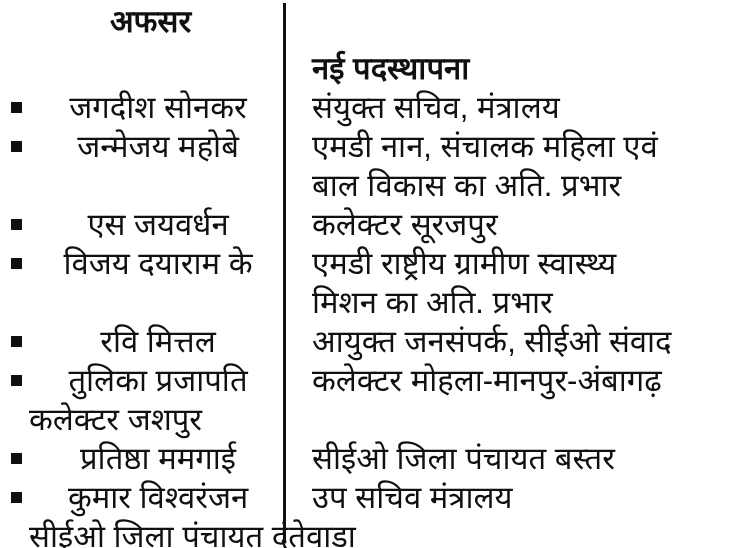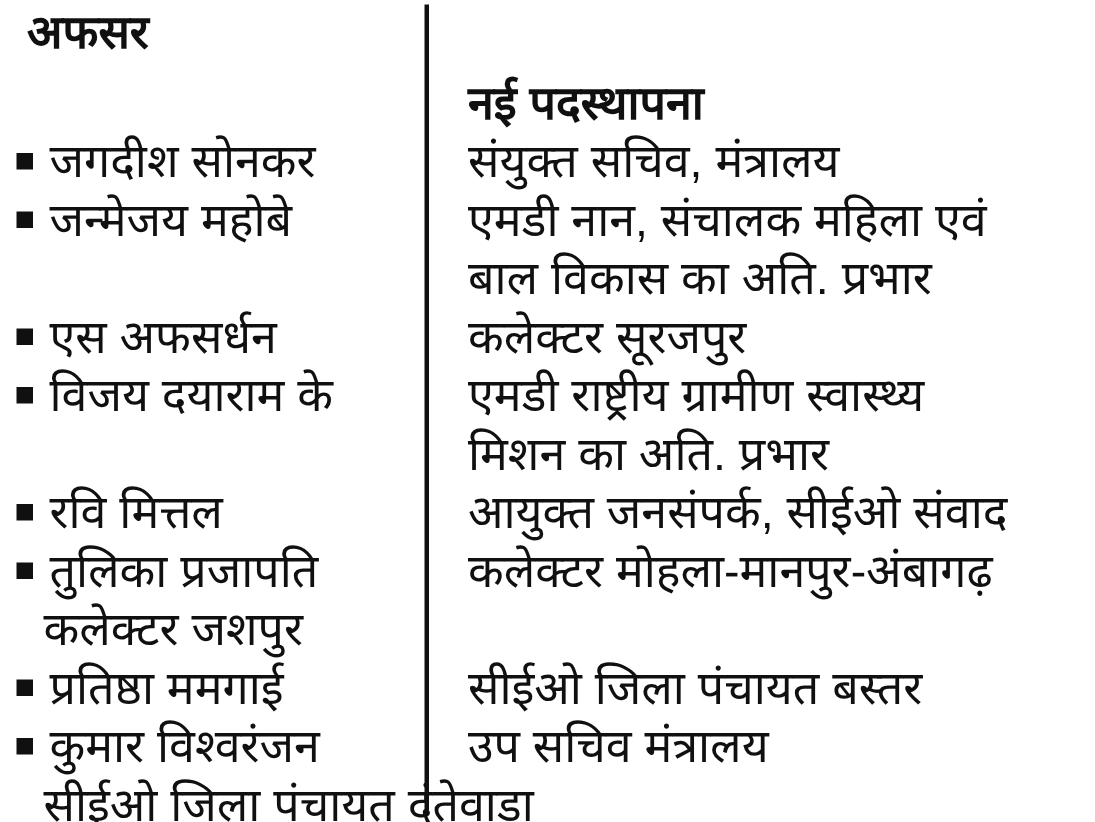--- a/index.html
+++ b/index.html
@@ -35,20 +35,21 @@
     line-height: 39px;
   }
   .left-cell {
     flex: 0 0 283px;
     width: 283px;
     box-sizing: border-box;
     padding-left: 33px;
     position: relative;
     white-space: nowrap;
     overflow: hidden;
+    text-align: center;
   }
   .right-cell {
     flex: 1 1 auto;
     box-sizing: border-box;
     padding-left: 29px;
     white-space: pre-line;
   }
   .header-row .left-cell {
     padding-left: 18px;
     font-weight: 700;
@@ -92,21 +93,21 @@
         <span class="bullet"></span>
         <span class="officer">जन्मेजय महोबे</span>
       </div>
       <div class="cell right-cell posting">एमडी नान, संचालक महिला एवं
 बाल विकास का अति. प्रभार</div>
     </div>
 
     <div class="row">
       <div class="cell left-cell">
         <span class="bullet"></span>
-        <span class="officer">एस अफसर्धन</span>
+        <span class="officer">एस जयवर्धन</span>
       </div>
       <div class="cell right-cell posting">कलेक्टर सूरजपुर</div>
     </div>
 
     <div class="row">
       <div class="cell left-cell">
         <span class="bullet"></span>
         <span class="officer">विजय दयाराम के</span>
       </div>
       <div class="cell right-cell posting">एमडी राष्ट्रीय ग्रामीण स्वास्थ्य

